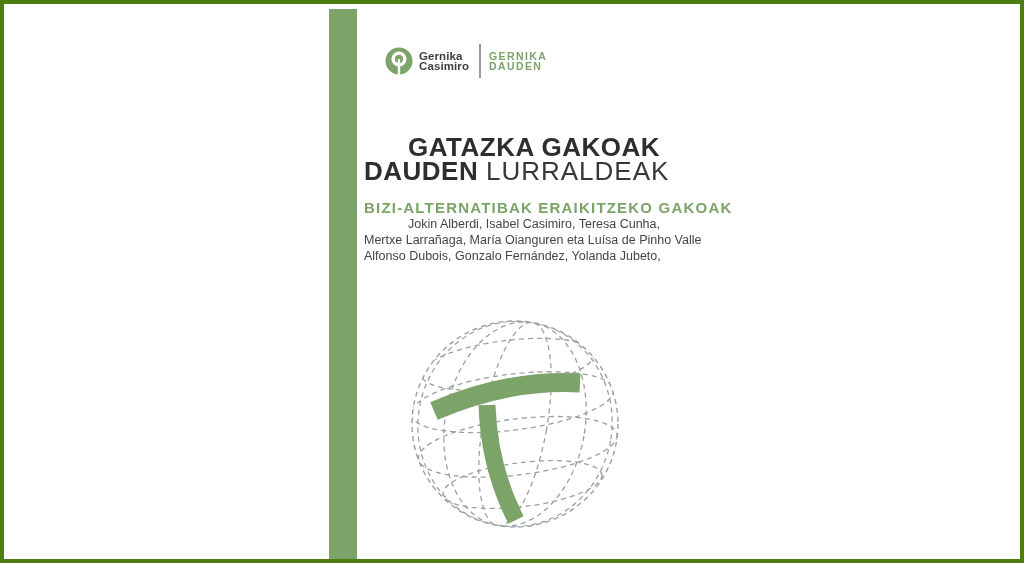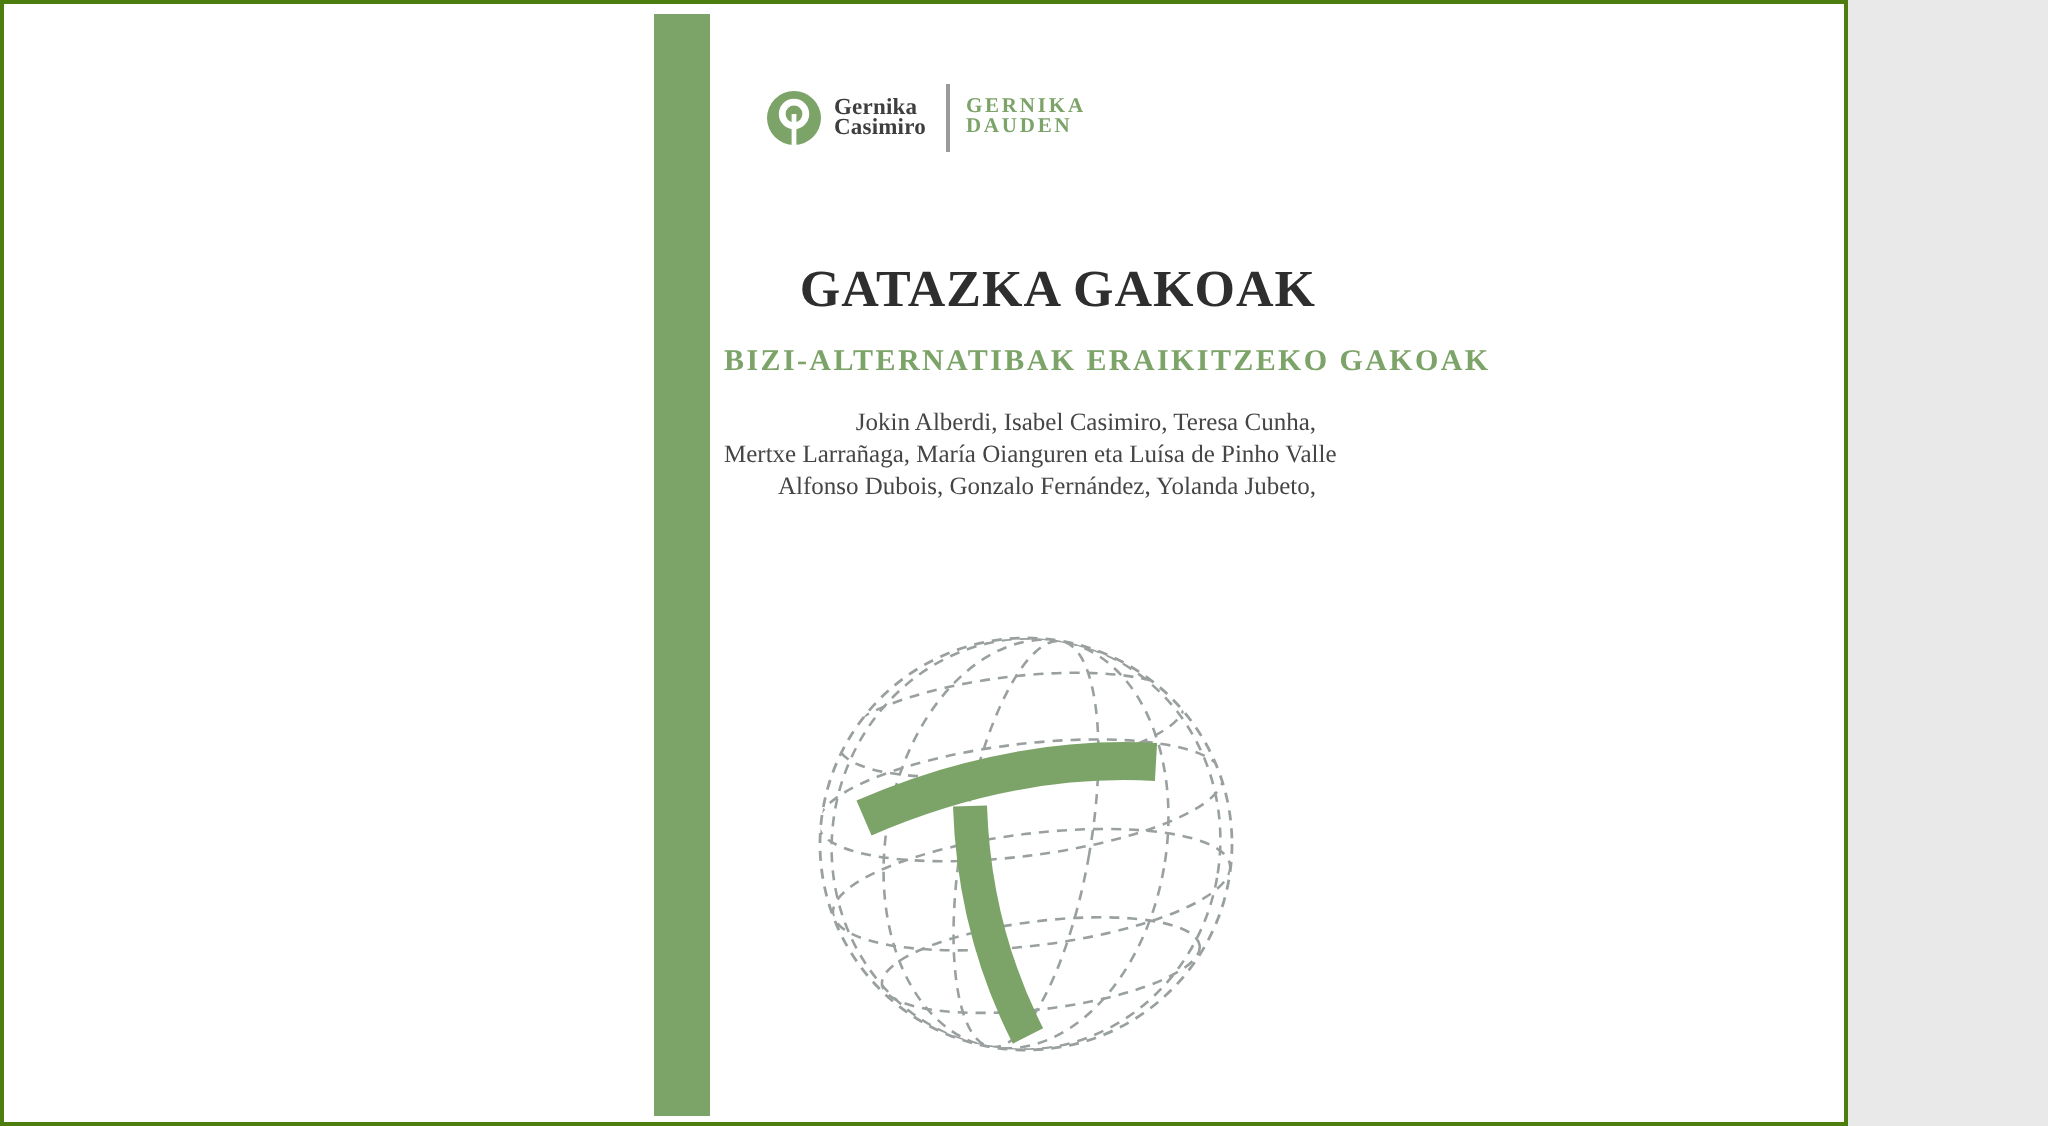--- a/index.html
+++ b/index.html
@@ -1,23 +1,23 @@
 <!DOCTYPE html>
 <html><head>
 <meta charset="utf-8">
 <style>
   html,body{margin:0;padding:0;background:#e9e9e9;}
   .page{
     position:relative;
-    width:924px;height:563px;
+    width:1024px;height:563px;
     box-sizing:border-box;
     background:#ffffff;
-    border:2px solid #4d7c0f;
+    border:4px solid #4d7c0f;
     overflow:hidden;
-    font-family:Liberation Serif, serif;
+    font-family:Liberation Sans, sans-serif;
   }
   .stripe{
     position:absolute;
     left:325px;top:5px;
     width:28px;height:551px;
     background:#7CA368;
   }
   
   .logo-block{
     position:absolute;left:381px;top:40px;
@@ -49,21 +49,20 @@
   }
   .title-light{
     font-weight:400;color:#383838;letter-spacing:1px;
   }
   .subtitle{
     margin-top:16px;
     font-size:15px;font-weight:800;color:#7CA368;
     letter-spacing:1.2px;
   }
   .authors{
-    margin-top:13px;
     font-size:12.5px;color:#454545;line-height:16px;
   }
   
   .globe{
     position:absolute;left:404px;top:313px;
     width:214px;height:214px;
   }
 </style>
 </head>
 <body>
@@ -85,20 +84,21 @@
     </div>
     <div class="logo-divider"></div>
     <div class="network-name">
       <div>GERNIKA</div>
       <div>DAUDEN</div>
     </div>
   </div>
 
   <div class="content-col">
     <div class="title-line">GATAZKA GAKOAK</div>
+    <div class="title-line"><span>DAUDEN</span> <span class="title-light">LURRALDEAK</span></div>
     <div class="subtitle">BIZI-ALTERNATIBAK ERAIKITZEKO GAKOAK</div>
     <div class="authors">
       <div>Jokin Alberdi, Isabel Casimiro, Teresa Cunha,</div>
       <div>Mertxe Larrañaga, María Oianguren eta Luísa de Pinho Valle</div>
       <div>Alfonso Dubois, Gonzalo Fernández, Yolanda Jubeto,</div>
     </div>
   </div>
 
   <svg class="globe" viewBox="0 0 214 214">
     <defs>

